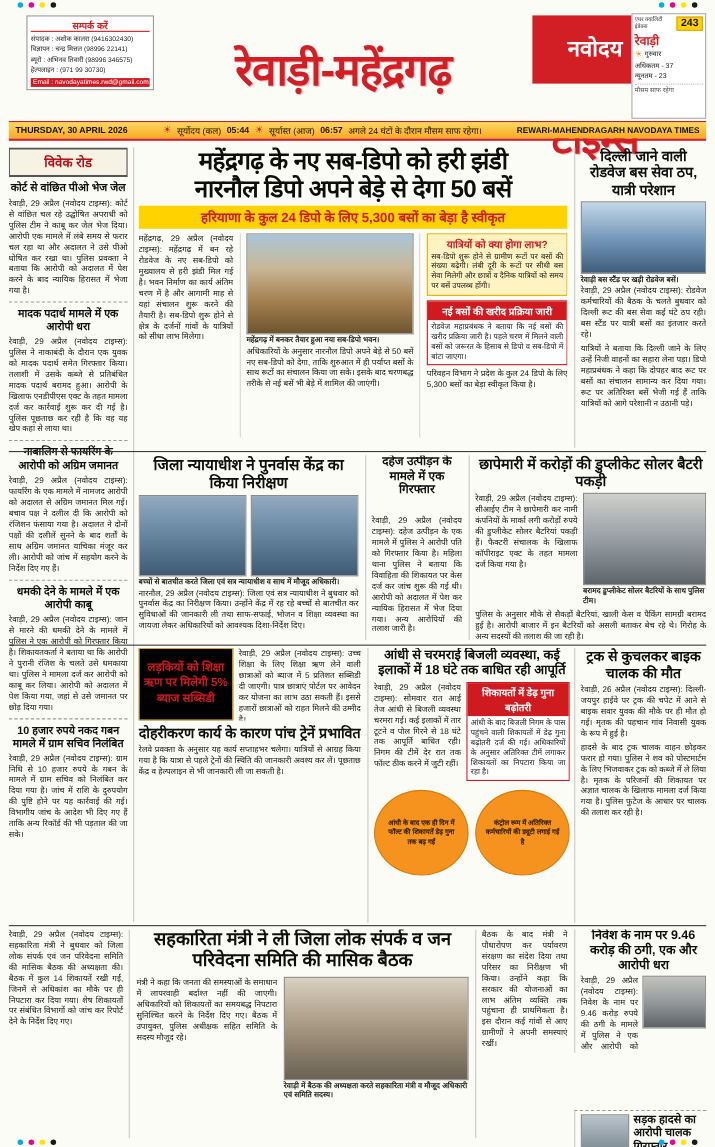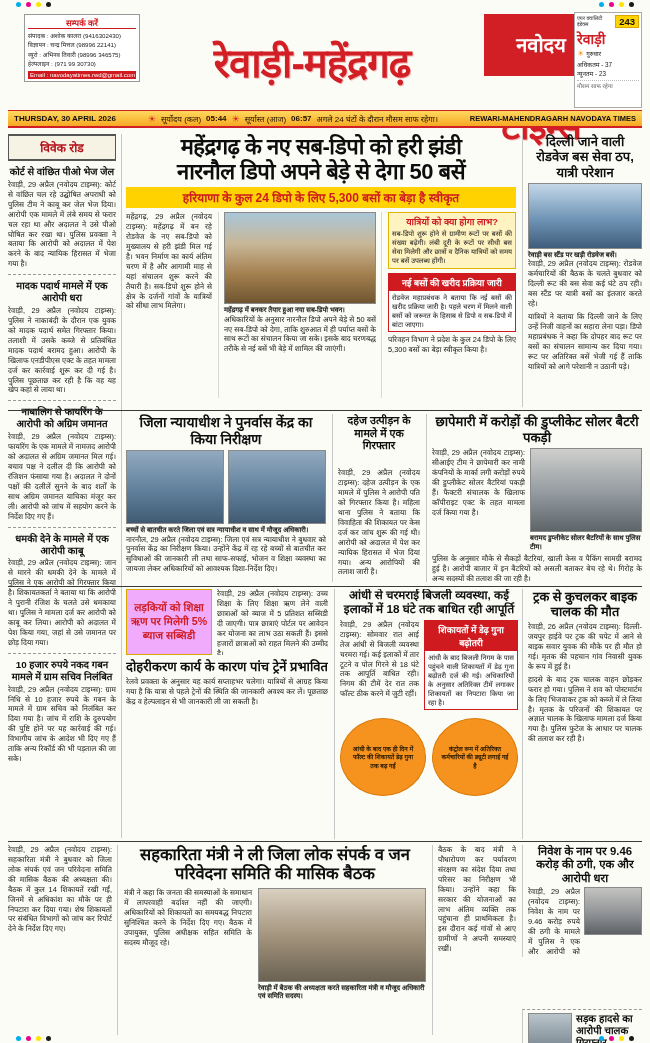--- a/index.html
+++ b/index.html
@@ -21,21 +21,21 @@
   .contact-email{background:#cf1b20;color:#fff;font-size:6px;padding:1px 2px;margin-top:2px;white-space:nowrap;overflow:hidden;}
   .paper-title{position:absolute;left:120px;top:26px;width:336px;text-align:center;color:#d21f26;
     font-size:40px;font-weight:800;letter-spacing:-1px;white-space:nowrap;text-shadow:1px 1px 0 #f3b9b9;}
   .brand{position:absolute;left:460px;top:6px;width:114px;text-align:center;}
   .brand-top{background:#d21f26;color:#fff;font-weight:800;font-size:20px;padding:20px 0;line-height:1.1;}
   .brand-bottom{color:#d21f26;font-weight:800;font-size:37px;line-height:1.05;letter-spacing:-1px;text-shadow:1px 1px 0 #f3b9b9;margin-top:32px;}
   .weather{position:absolute;right:0;top:4px;width:68px;height:96px;border:1px solid #aaa;background:#fff;padding:2px;font-size:6px;}
   .aqi-row{display:flex;justify-content:space-between;align-items:center;}
   .aqi-label{font-size:5.2px;color:#333;line-height:1.1;width:36px;}
   .aqi-value{background:#ffd200;font-weight:800;font-size:9.5px;padding:0 3px;border:1px solid #d8a800;}
-  .weather-city{color:#d21f26;font-weight:800;font-size:14px;margin-top:1px;}
+  .weather-city{color:#d21f26;font-weight:800;font-size:11px;margin-top:1px;}
   .weather-row{display:flex;align-items:center;gap:2px;font-size:6.3px;color:#222;line-height:1.5;}
   .sun-icon{color:#f6921e;font-size:8px;}
   .weather-note{margin-top:1px;font-size:5.8px;color:#555;border-top:1px dotted #bbb;padding-top:1px;}
 
   
   .datebar{position:absolute;left:8px;right:8px;top:110px;height:18px;background:linear-gradient(#ffd95e,#f7a823);
     border-top:1px solid #d21f26;border-bottom:2px solid #d21f26;display:flex;align-items:center;
     justify-content:space-between;padding:0 6px;font-size:8px;}
   .db-date{font-weight:800;color:#101010;}
   .db-center{display:flex;align-items:center;gap:5px;color:#201000;}
@@ -91,21 +91,21 @@
   .battery{position:absolute;left:426px;top:414px;width:216px;height:168px;border-left:1px solid #c7c7c7;
     padding-left:5px;overflow:hidden;}
   .battery .h-sec{font-size:13.2px;text-align:center;margin-bottom:3px;}
   .battery-row{display:flex;gap:5px;}
   .battery-row .bt{flex:1;}
   .ph-battery-wrap{flex:0 0 112px;}
   .ph-battery{height:84px;background:linear-gradient(180deg,#cfcfcd 0%,#92999e 55%,#5d6569 100%);}
 
   
   .edu-row{position:absolute;left:126px;top:589px;width:202px;height:66px;display:flex;gap:5px;overflow:hidden;}
-  .edu-box{flex:0 0 86px;background:#f0abfc;border:1px solid #d8a800;color:#cf1b20;font-weight:800;
+  .edu-box{flex:0 0 86px;background:#000000;border:1px solid #d8a800;color:#cf1b20;font-weight:800;
     font-size:10.6px;line-height:1.3;text-align:center;display:flex;align-items:center;padding:3px;}
   .edu-row .bt{flex:1;}
   .trains{position:absolute;left:126px;top:659px;width:202px;height:180px;overflow:hidden;}
   .trains .h-sec{font-size:13px;text-align:center;margin-bottom:3px;}
   .two-col{display:flex;gap:6px;}
   .two-col .bt{flex:1;}
   .two-col .bt + .bt{border-left:1px solid #d8d8d8;padding-left:5px;}
   .power{position:absolute;left:334px;top:589px;width:184px;height:250px;border-left:1px solid #c7c7c7;
     padding-left:5px;overflow:hidden;}
   .power .h-sec{font-size:11.8px;text-align:center;margin-bottom:3px;}

